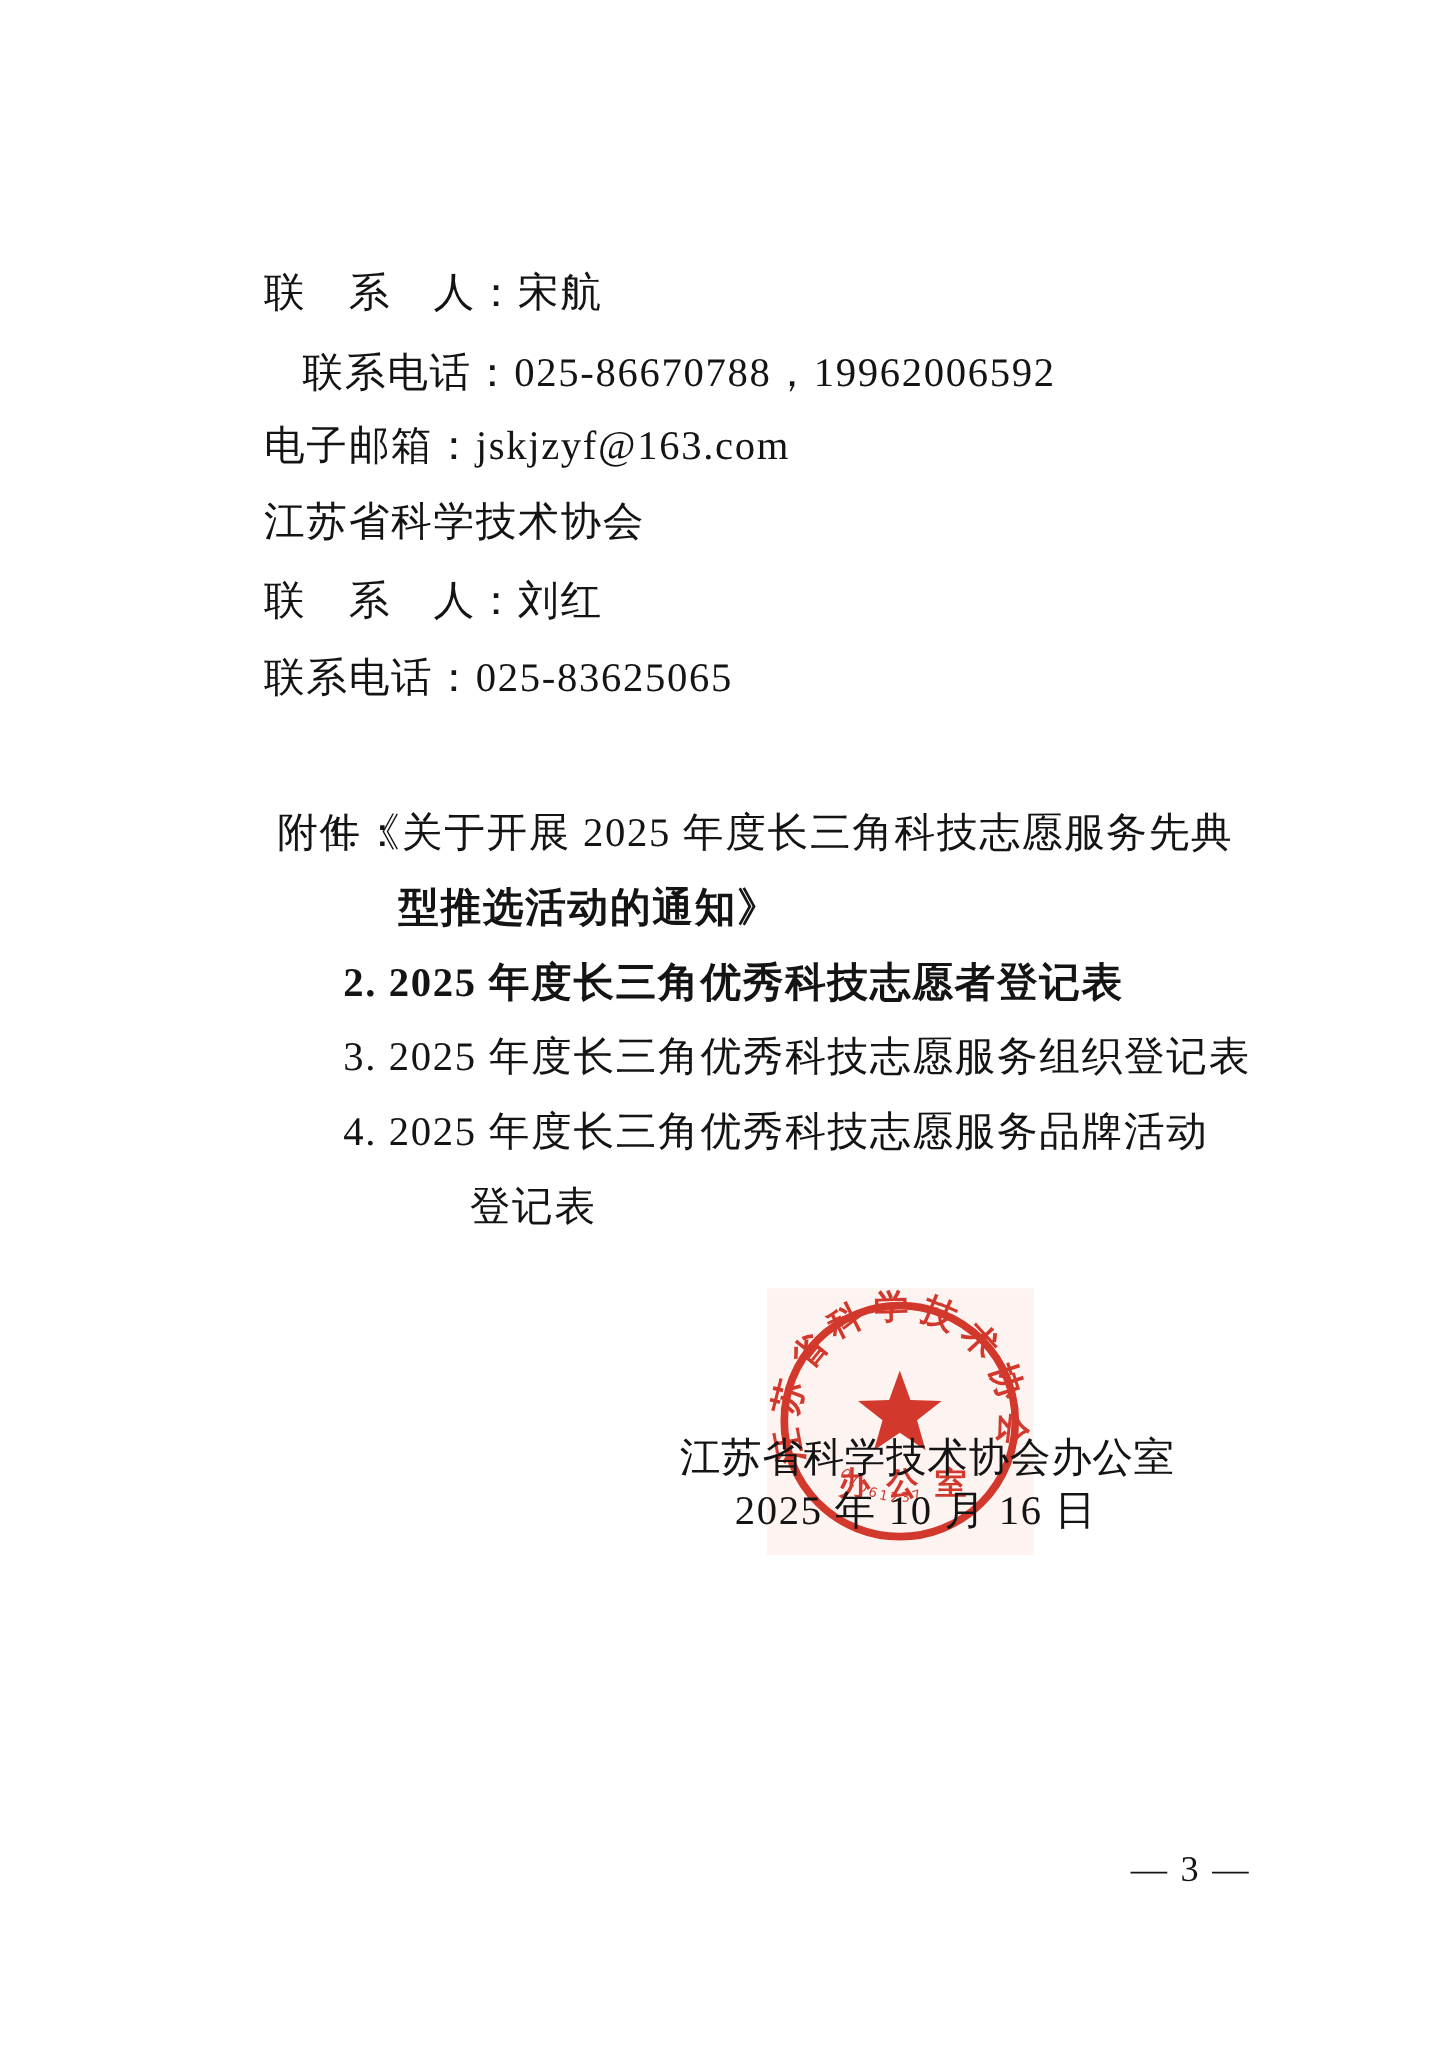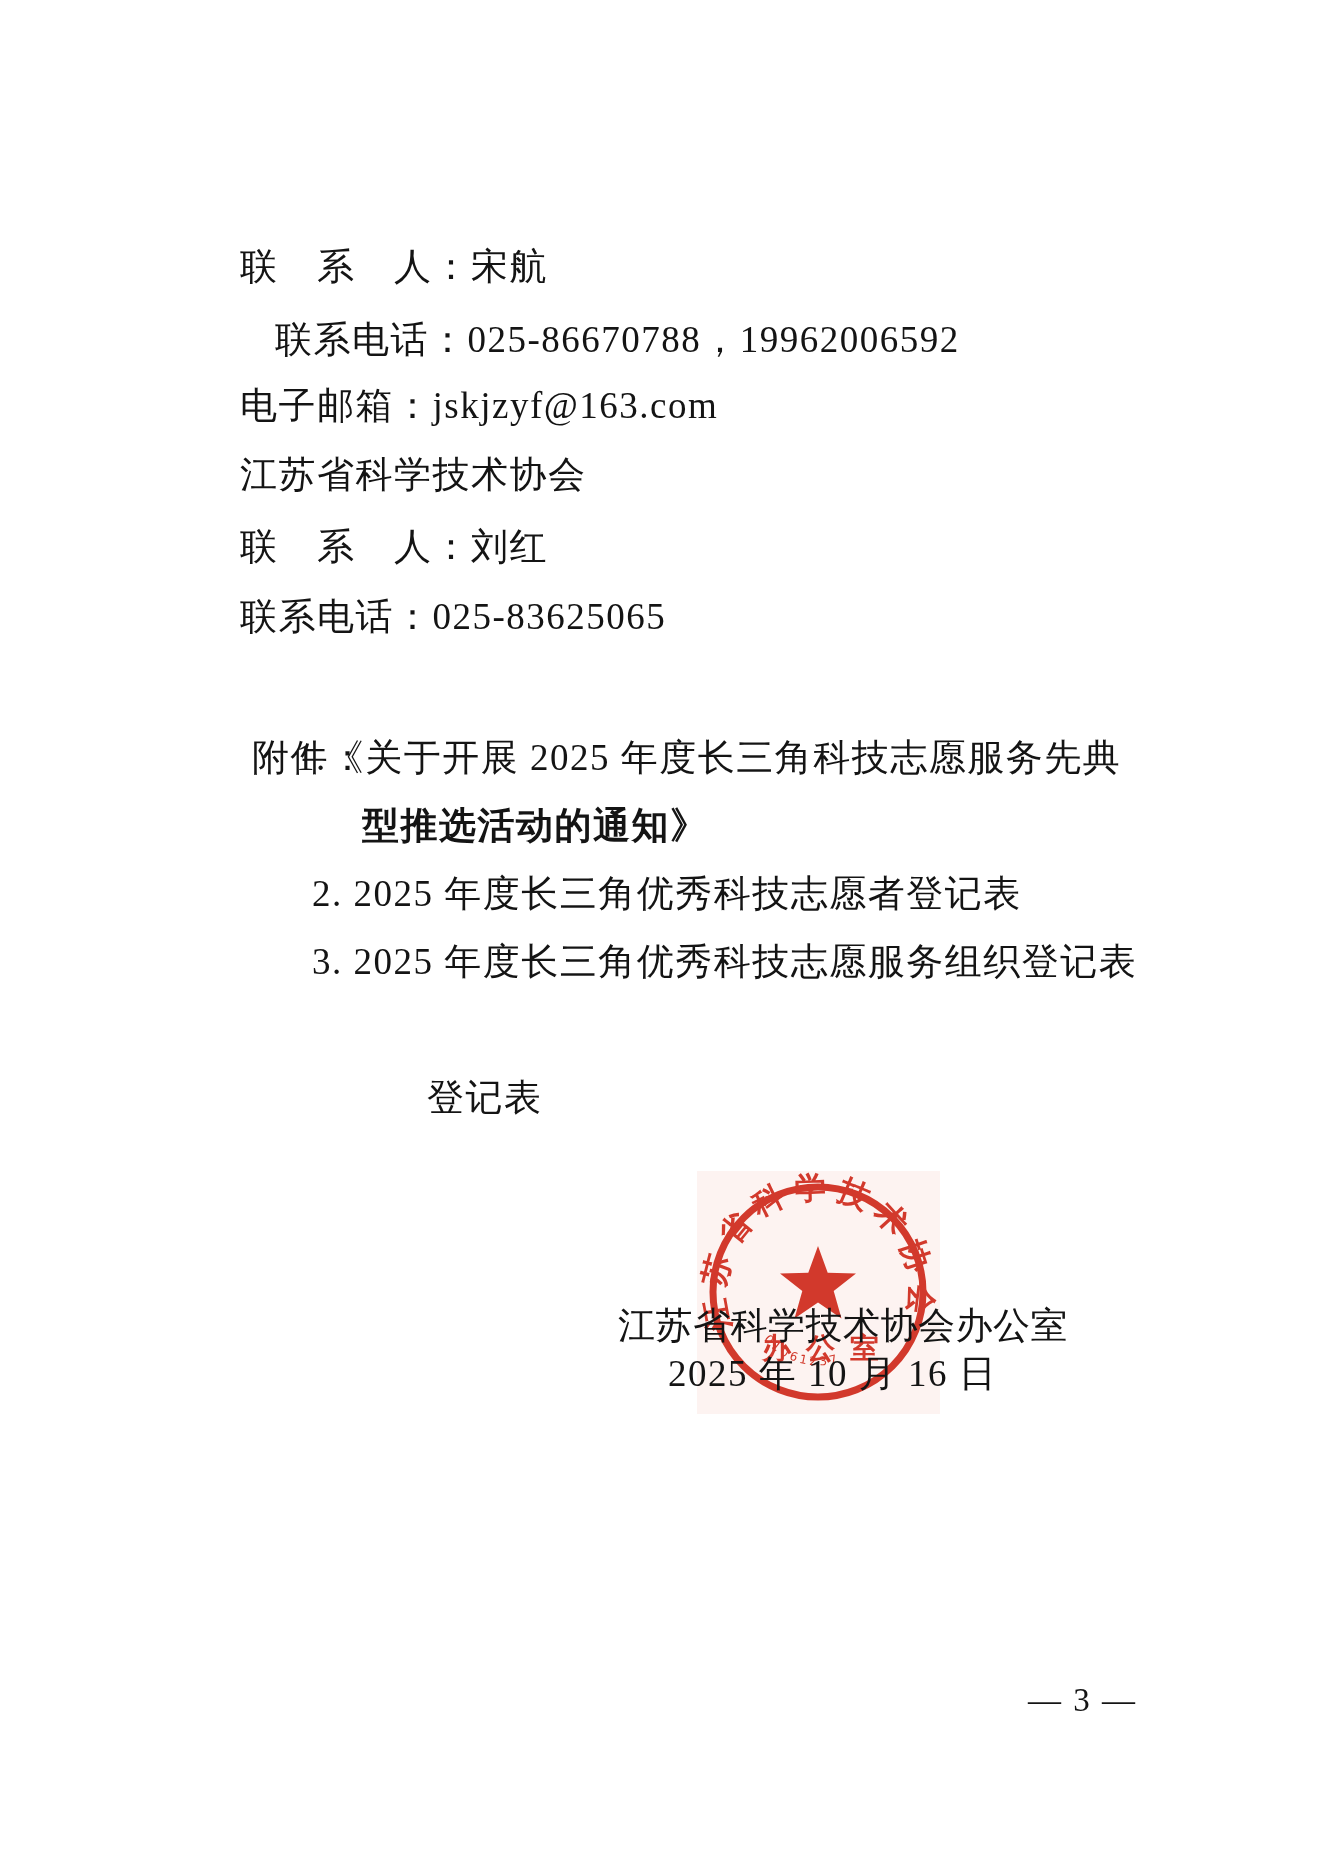--- a/index.html
+++ b/index.html
@@ -60,22 +60,23 @@
   <div class="line" style="left:240px; top:245px;">联　系　人：宋航</div>
   <div class="line" style="left:240px; top:318px;margin-left:35px;">联系电话：025-86670788，19962006592</div>
   <div class="line" style="left:240px; top:384px;">电子邮箱：jskjzyf@163.com</div>
   <div class="line" style="left:240px; top:453px;">江苏省科学技术协会</div>
   <div class="line" style="left:240px; top:525px;">联　系　人：刘红</div>
   <div class="line" style="left:240px; top:595px;">联系电话：025-83625065</div>
 
   <div class="line" style="left:252px; top:736px;">附件：</div>
   <div class="line" style="left:296px; top:736px;">1.《关于开展 2025 年度长三角科技志愿服务先典</div>
   <div class="line" style="left:362px; top:804px;font-weight:bold;">型推选活动的通知》</div>
-  <div class="line" style="left:312px; top:872px;">2. 2025 年度长三角优秀科技志愿者登记表</div>
+  <div class="line" style="left:312px; top:872px;font-weight:bold;">2. 2025 年度长三角优秀科技志愿者登记表</div>
   <div class="line" style="left:312px; top:940px;">3. 2025 年度长三角优秀科技志愿服务组织登记表</div>
+  <div class="line" style="left:312px; top:1008px;">4. 2025 年度长三角优秀科技志愿服务品牌活动</div>
   <div class="line" style="left:427px; top:1076px;">登记表</div>
 
   <div class="line" style="left:618px; top:1304px; letter-spacing:0.5px;">江苏省科学技术协会办公室</div>
   <div class="line" style="left:668px; top:1352px;">2025 年 10 月 16 日</div>
 
   <svg class="seal" viewBox="0 0 243 243" xmlns="http://www.w3.org/2000/svg">
     <defs>
       <path id="ringPath" d="M 36,158 A 93,93 0 1 1 206,158" fill="none"></path>
       <path id="codePath" d="M 62,162 A 70,70 0 0 0 180,162" fill="none"></path>
     </defs>

